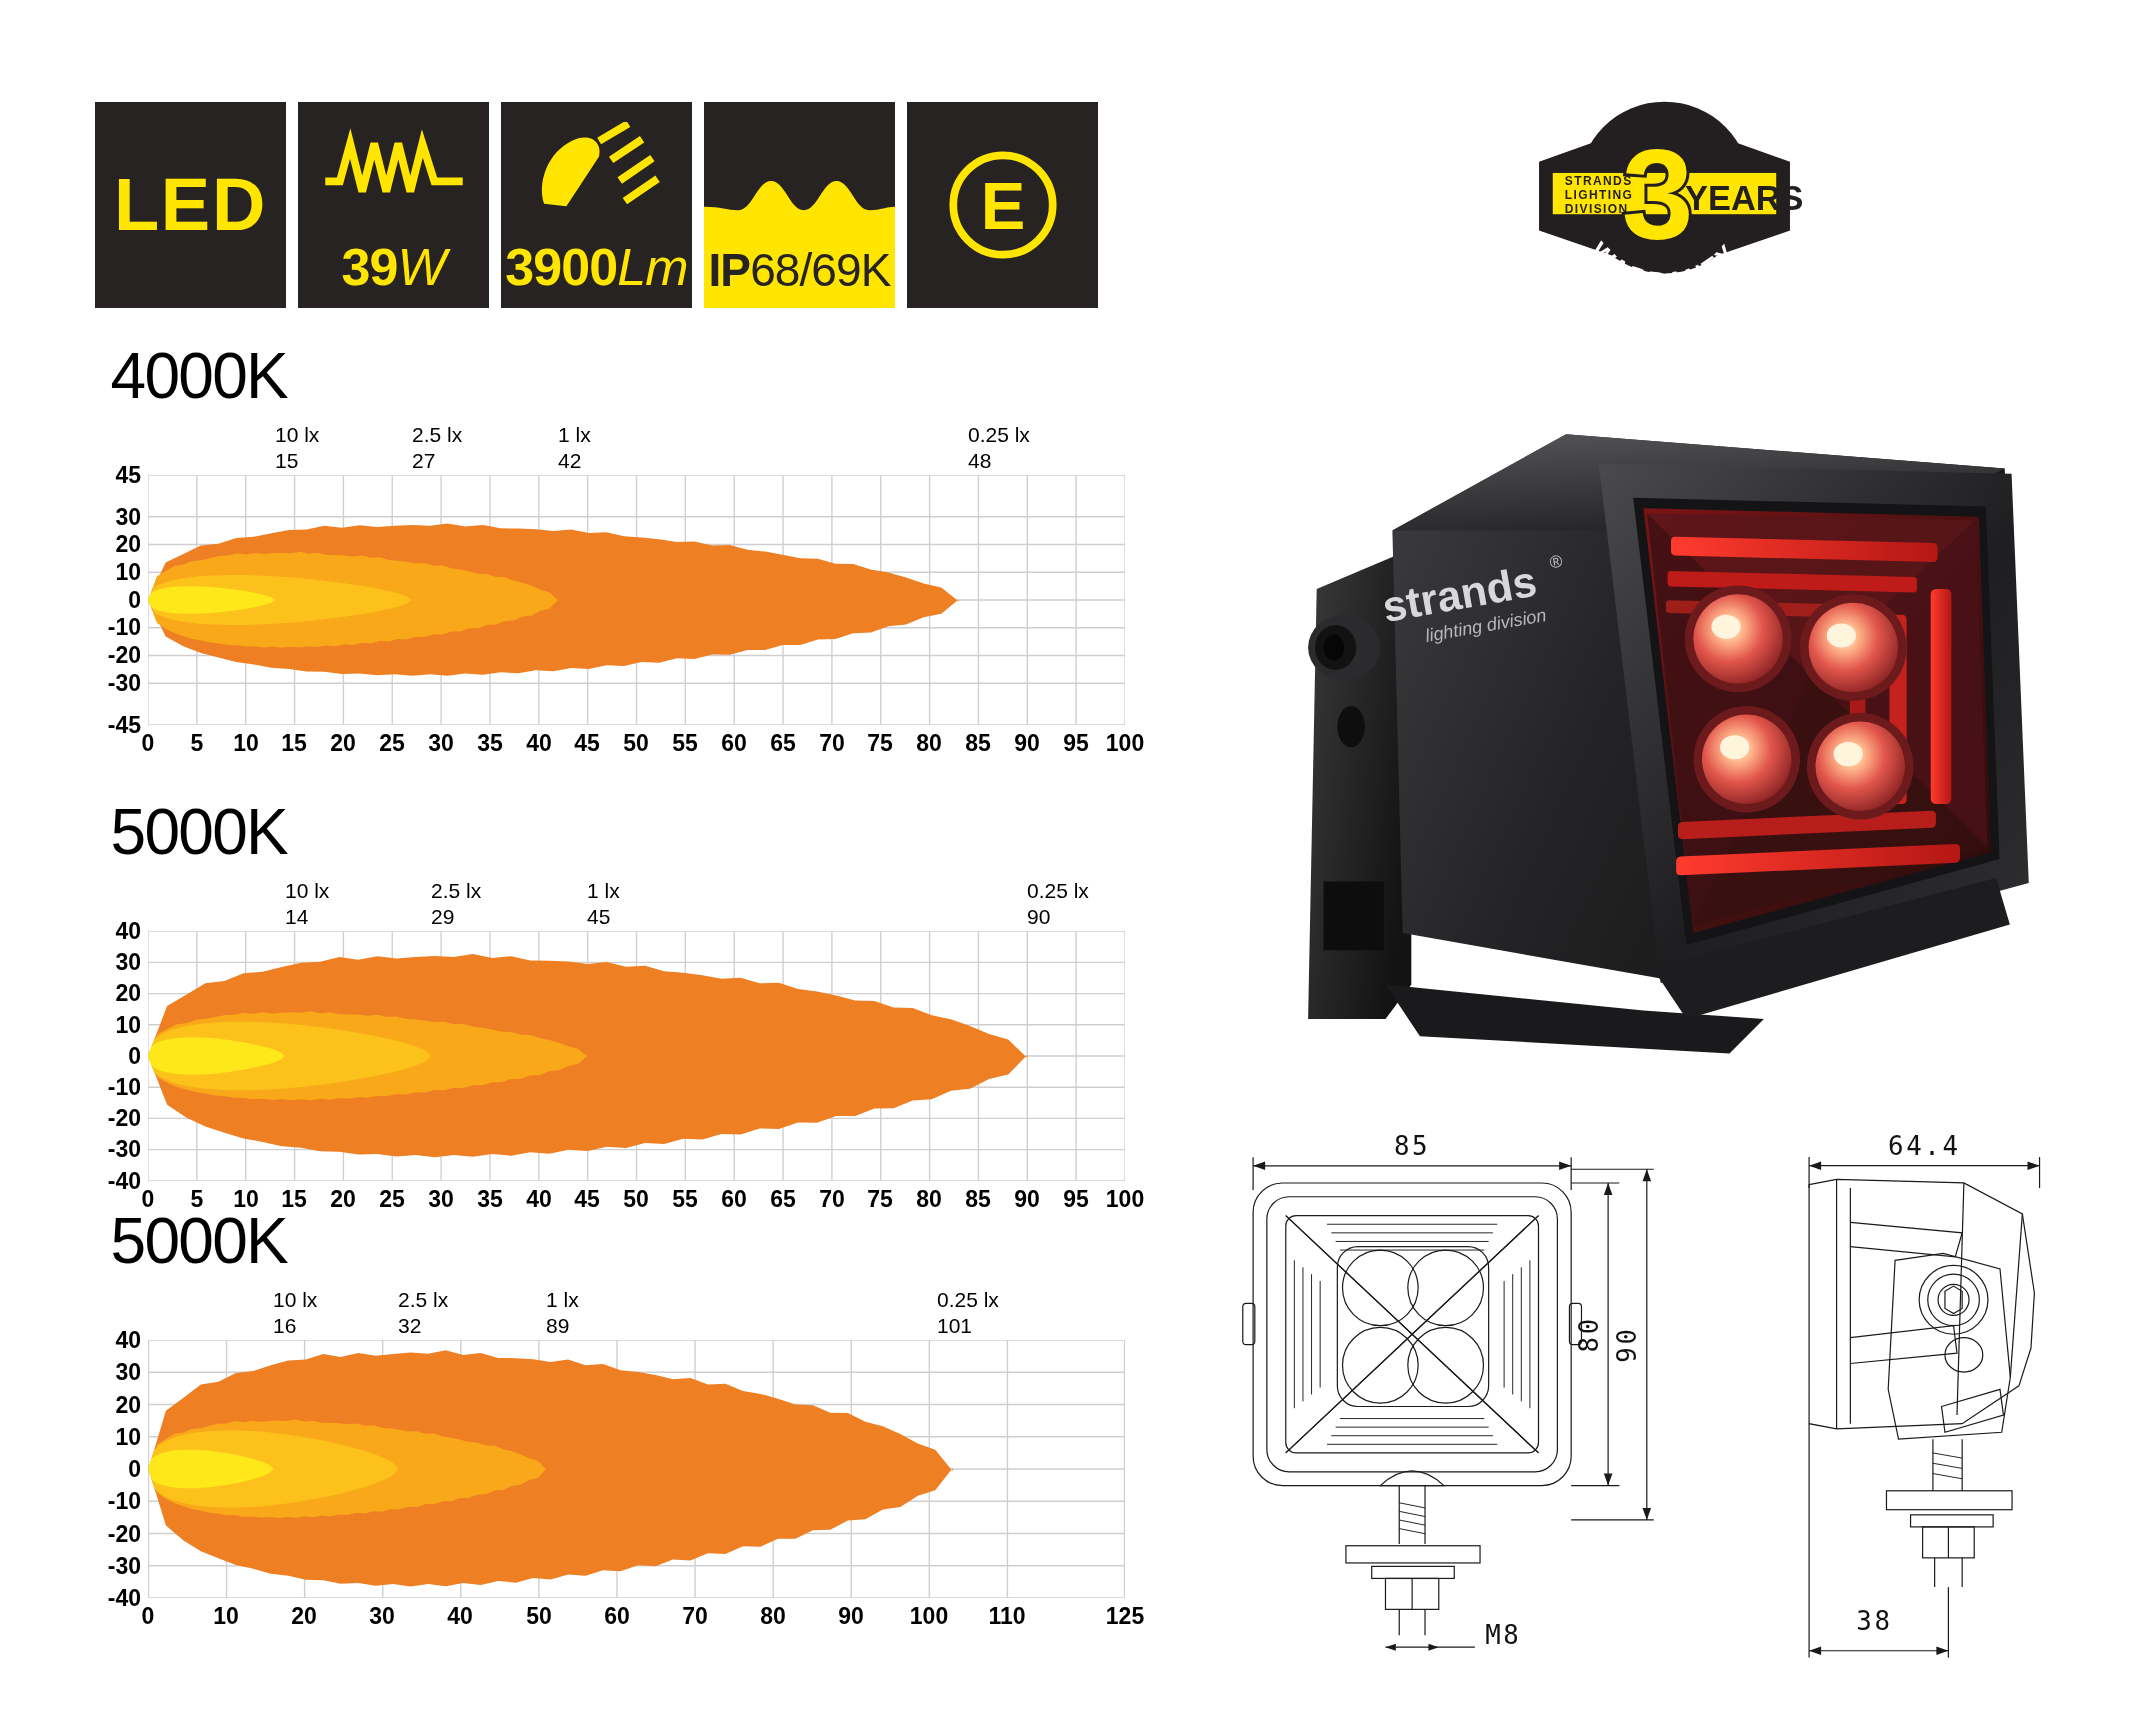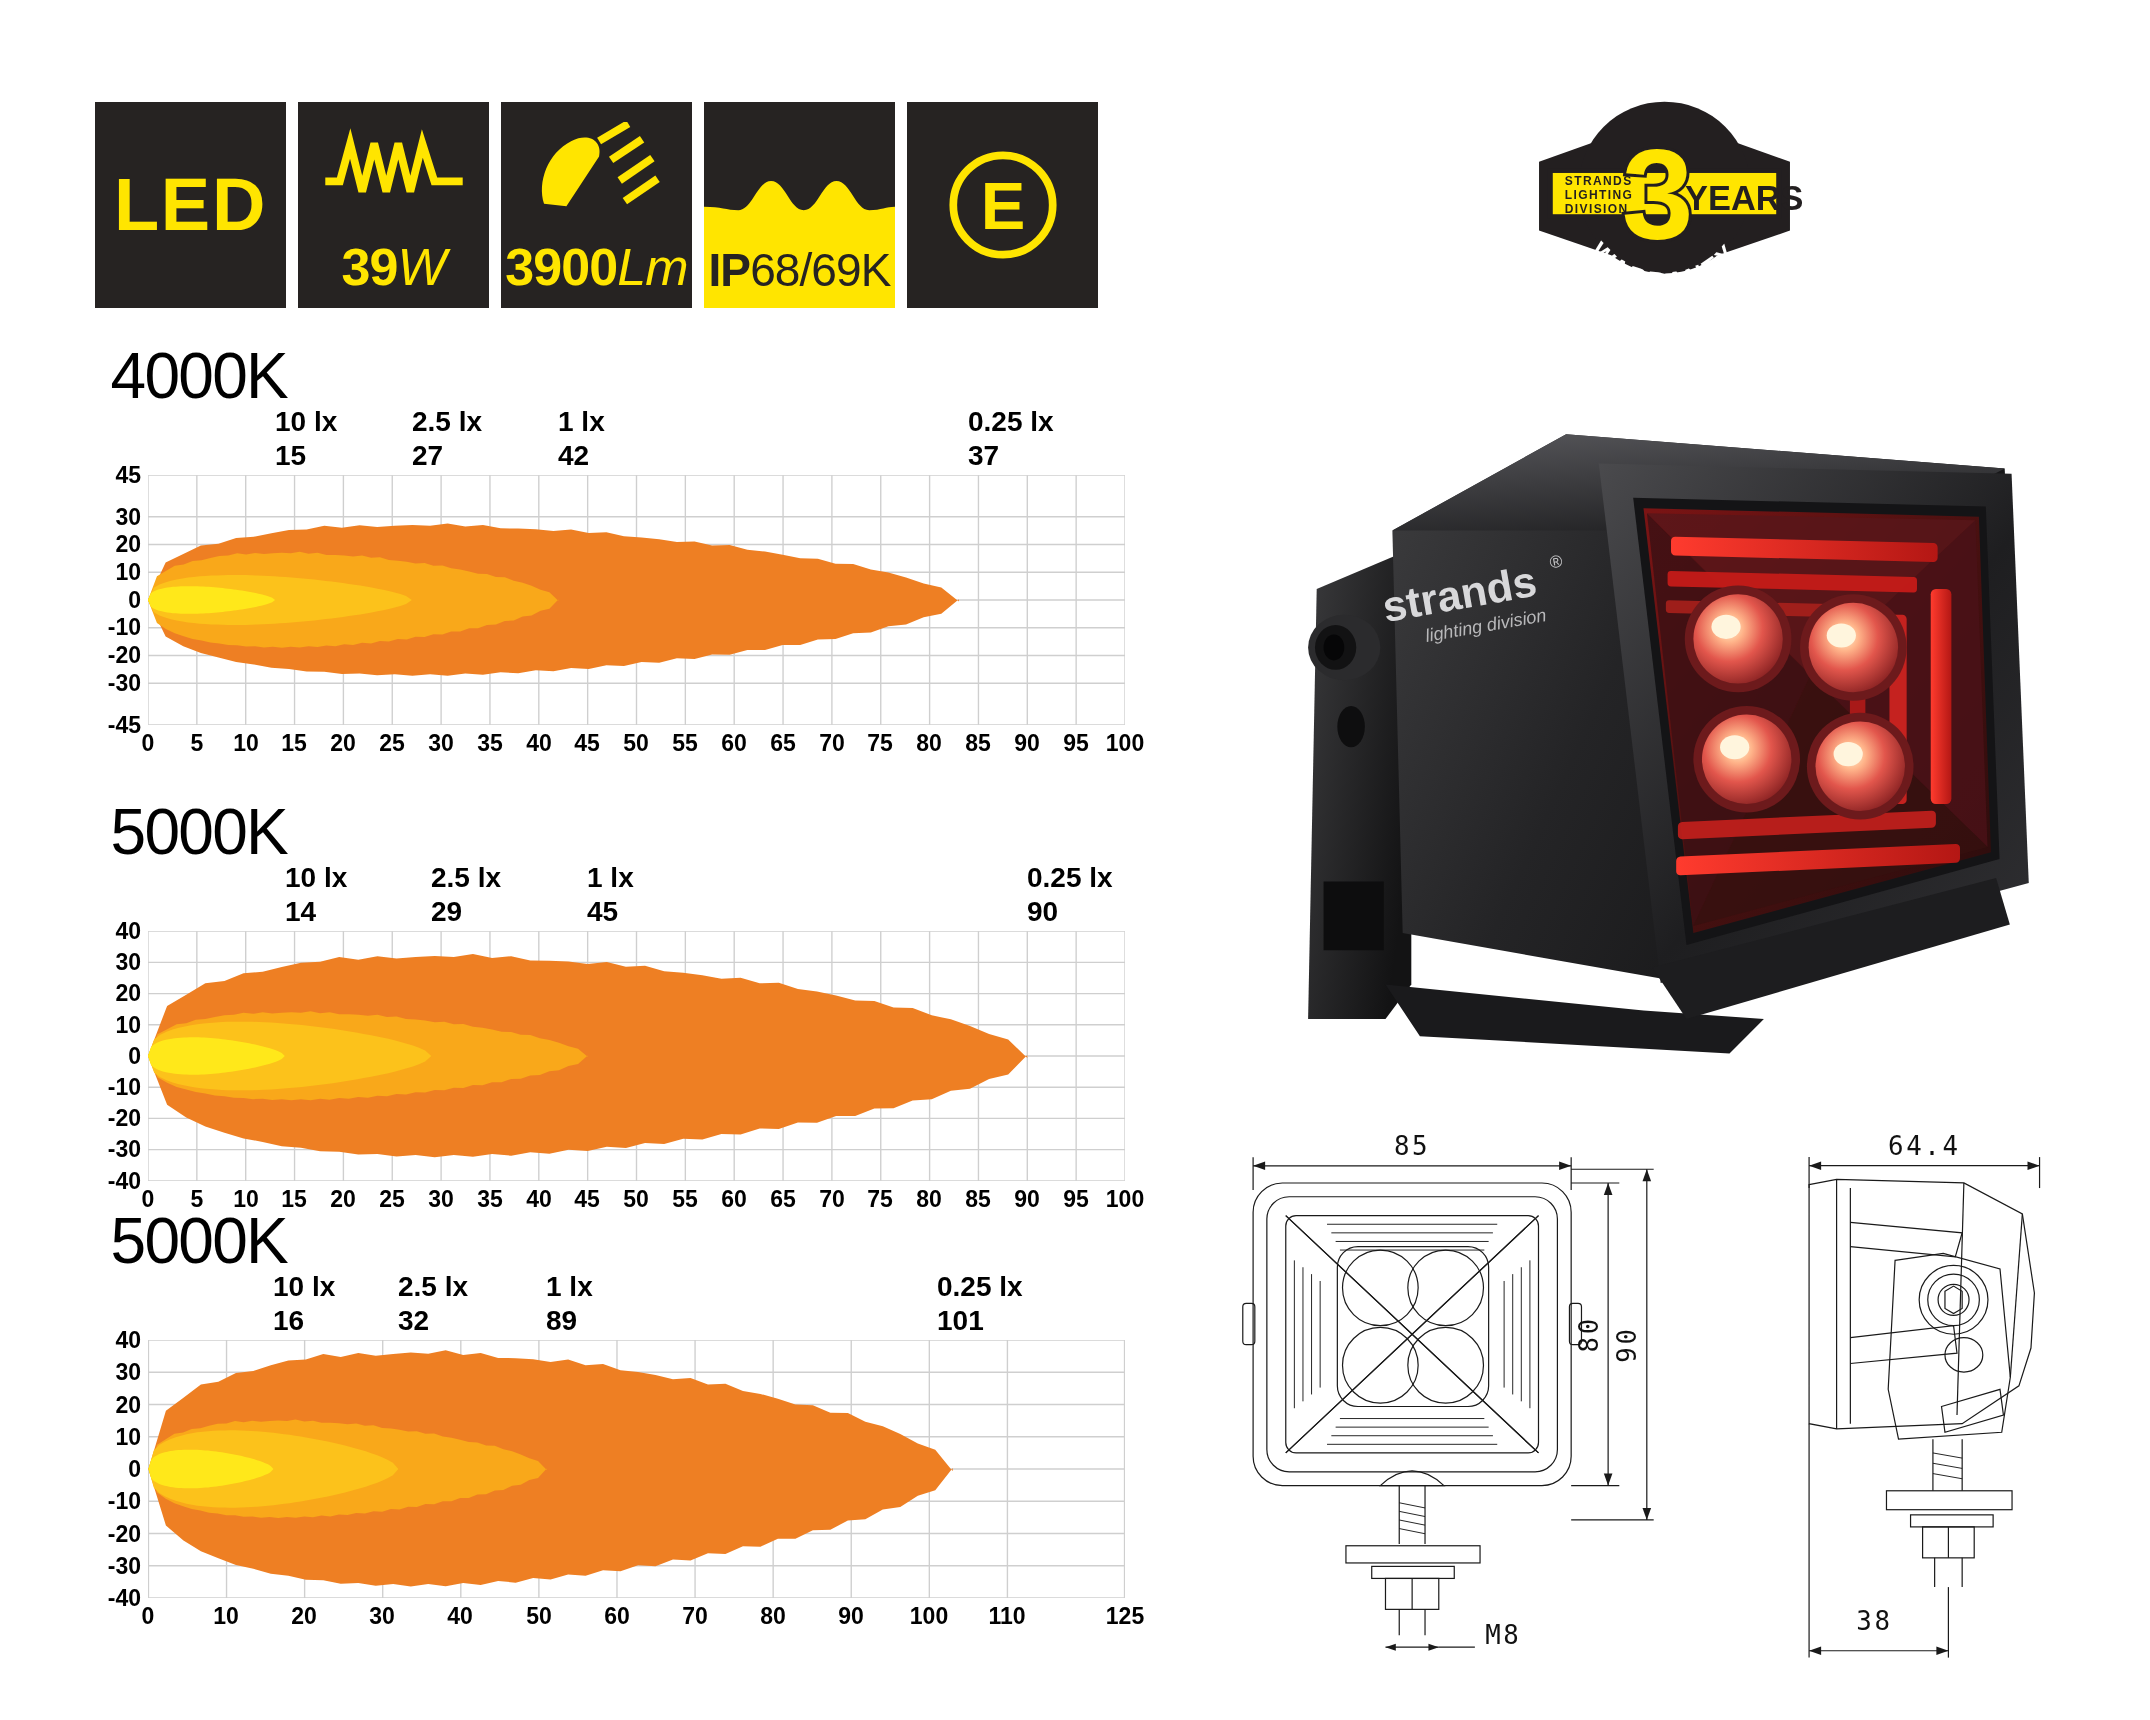--- a/index.html
+++ b/index.html
@@ -24,21 +24,21 @@
   .ip-tile .spec-label{position:relative;z-index:2;color:#262322;font-size:46px;}
 
   
   #warranty{position:absolute;left:1527px;top:86px;width:275px;height:198px;}
 
   
   .chart-block{position:absolute;}
   .chart-title{font-size:64px;font-weight:normal;letter-spacing:-1.7px;line-height:1;
                font-family:"Liberation Sans",sans-serif;margin:0 0 5.2px 15.5px;}
   .lx-row{position:relative;height:62px;}
-  .lx-mark{position:absolute;font-size:28px;font-weight:bold;line-height:1.22;white-space:nowrap;}
+  .lx-mark{position:absolute;font-size:21px;font-weight:normal;line-height:1.22;white-space:nowrap;}
   .plot-wrap{position:relative;}
   .ylabels{position:absolute;left:0;top:0;height:100%;width:53px;}
   .ylab{position:absolute;right:6.9px;font-size:23px;font-weight:bold;transform:translateY(-50%);}
   .xlabels{position:relative;height:38px;}
   .xlab{position:absolute;font-size:23px;font-weight:bold;transform:translateX(-50%);top:5.2px;}
 
   
   #product-photo{position:absolute;left:1282px;top:331px;width:809px;height:774px;}
 
   
@@ -134,21 +134,21 @@
         <div class="lx-mark" style="left: 264px; bottom: 1.7px;">
           <div>2.5 lx</div>
           <div>27</div>
         </div>
         <div class="lx-mark" style="left: 410px; bottom: 1.7px;">
           <div>1 lx</div>
           <div>42</div>
         </div>
         <div class="lx-mark" style="left: 820px; bottom: 1.7px;">
           <div>0.25 lx</div>
-          <div>37</div>
+          <div>48</div>
         </div>
       </div>
       <div class="plot-wrap" style="height: 250px;">
         <div class="ylabels">
           <div class="ylab" style="top: 0px;">45</div>
           <div class="ylab" style="top: 42px;">30</div>
           <div class="ylab" style="top: 69px;">20</div>
           <div class="ylab" style="top: 97px;">10</div>
           <div class="ylab" style="top: 125px;">0</div>
           <div class="ylab" style="top: 152px;">-10</div>

